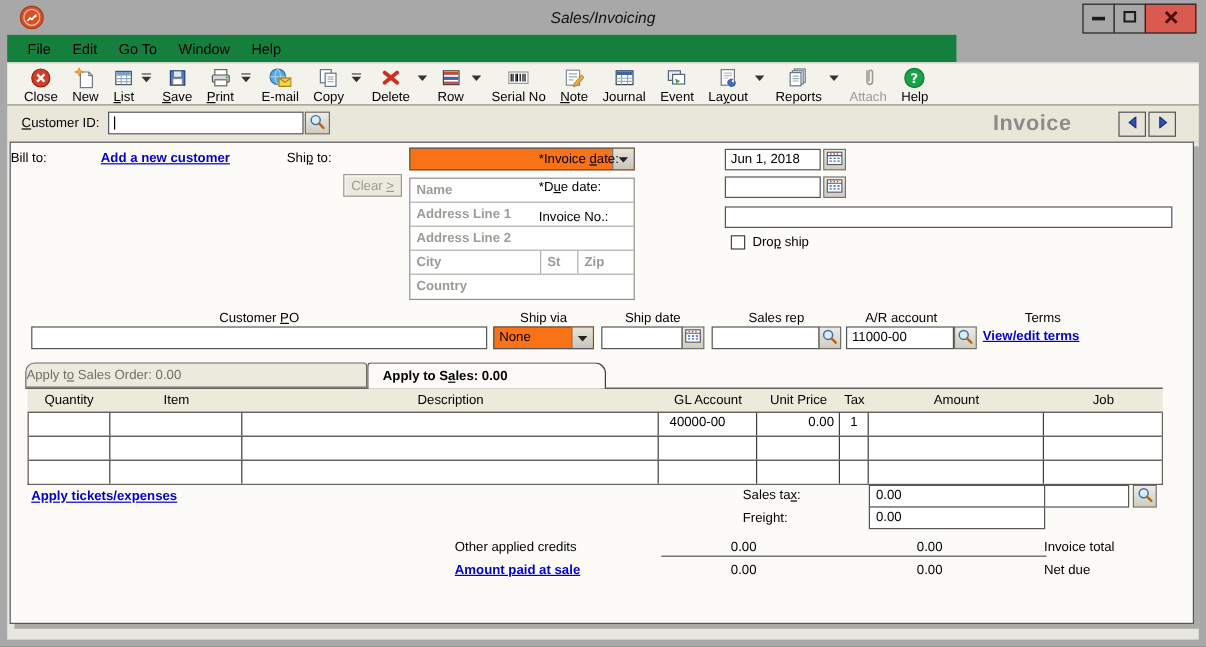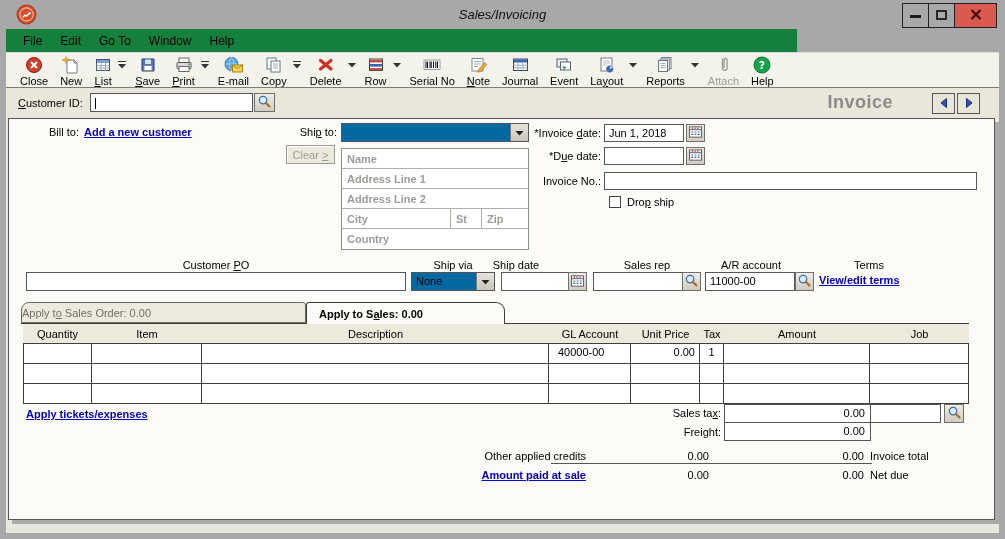--- a/index.html
+++ b/index.html
@@ -38,24 +38,24 @@
   .cust-search{position:absolute;left:248px;top:5px;width:21px;height:19px;}
   .invoice-title{position:absolute;right:106px;top:4px;font-size:18px;font-weight:bold;color:#8b8b89;letter-spacing:.5px;}
   .nav-btn{position:absolute;top:5px;width:21px;height:19px;background:#e7e4d8;border:1px solid #55565a;
     display:flex;align-items:center;justify-content:center;}
   .nav-prev{right:44px;} .nav-next{right:19px;}
   
   .client-bg{position:absolute;left:6px;top:118px;width:993px;height:415px;background:#e7e6df;}
   .panel{position:absolute;left:8px;top:118px;width:987px;height:402px;background:#fcfbf7;
     border:1px solid #55565a;box-sizing:border-box;box-shadow:4px 4px 0 rgba(110,110,110,.5);}
   .lbl{position:absolute;white-space:nowrap;}
-  .r{text-align:right;} .c{text-align:center;}
+  .r{text-align:left;} .c{text-align:center;}
   a.link{color:#0000cc;text-decoration:underline;cursor:pointer;white-space:nowrap;font-weight:bold;}
   
-  .combo{position:absolute;display:flex;background:#0369a1;border:1px solid #55565a;box-sizing:border-box;}
+  .combo{position:absolute;display:flex;background:#f97316;border:1px solid #55565a;box-sizing:border-box;}
   .combo-val{flex:1;padding:2px 4px;white-space:nowrap;overflow:hidden;}
   .combo-arrow{width:17px;background:linear-gradient(#e6e3d8,#c8c5ba);border-left:1px solid #7a7a76;
     display:flex;align-items:center;justify-content:center;}
   .addr-block{position:absolute;left:332px;top:29px;width:188px;border:1px solid #8f8f8a;box-sizing:border-box;background:#fff;}
   .addr-row{height:20px;border-bottom:1px solid #b0b0aa;box-sizing:border-box;display:flex;align-items:center;color:#9c9c97;font-weight:bold;}
   .addr-row:last-child{border-bottom:none;}
   .addr-cell{padding:0 5px;white-space:nowrap;overflow:hidden;}
   .addr-sep{border-left:1px solid #b0b0aa;height:100%;display:flex;align-items:center;}
   .clear-btn{position:absolute;left:277px;top:26px;width:49px;height:19px;background:#ece9dd;
     border:1px solid #9a9a94;box-shadow:inset 1px 1px 0 #fff;color:#9b9b95;
@@ -448,21 +448,21 @@
     <span class="lbl c" style="left:402px;top:140px;width:84px;">Ship via</span>
     <div class="combo" style="left:402px;top:153px;width:84px;height:19px;">
       <span class="combo-val">None</span>
       <span class="combo-arrow">
           <svg width="9" height="6" viewBox="0 0 9 6">
             <path d="M0.5 1h8L4.5 5.5z" fill="#222"></path>
           </svg>
         </span>
     </div>
 
-    <span class="lbl c" style="left:464px;top:140px;width:86px;">Ship date</span>
+    <span class="lbl c" style="left:492px;top:140px;width:86px;">Ship date</span>
     <div class="field" style="position:absolute;left:492px;top:153px;width:68px;height:19px;"></div>
     <div class="icon-btn" style="position:absolute;left:559px;top:153px;width:19px;height:19px;">
       <span><svg width="15" height="14" viewBox="0 0 16 15">
             <rect x="1.5" y="2" width="13" height="11" fill="#fff" stroke="#556"></rect>
             <path d="M1.5 5h13" stroke="#556"></path>
             <path d="M4 3.5h1.2M7 3.5h1.2M10 3.5h1.2" stroke="#c33" stroke-width="1.4"></path>
             <path d="M3.5 7.5h2M7 7.5h2M10.5 7.5h2M3.5 10h2M7 10h2M10.5 10h2" stroke="#36c" stroke-width="1.2"></path>
           </svg></span>
     </div>
 

